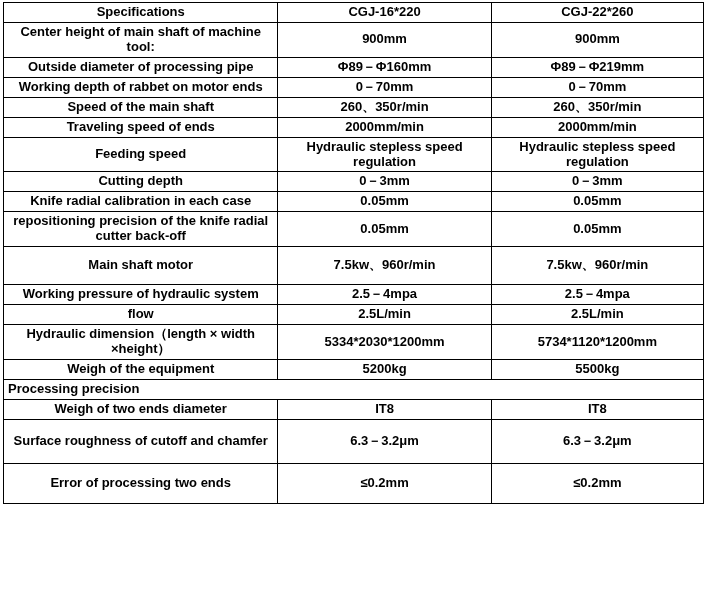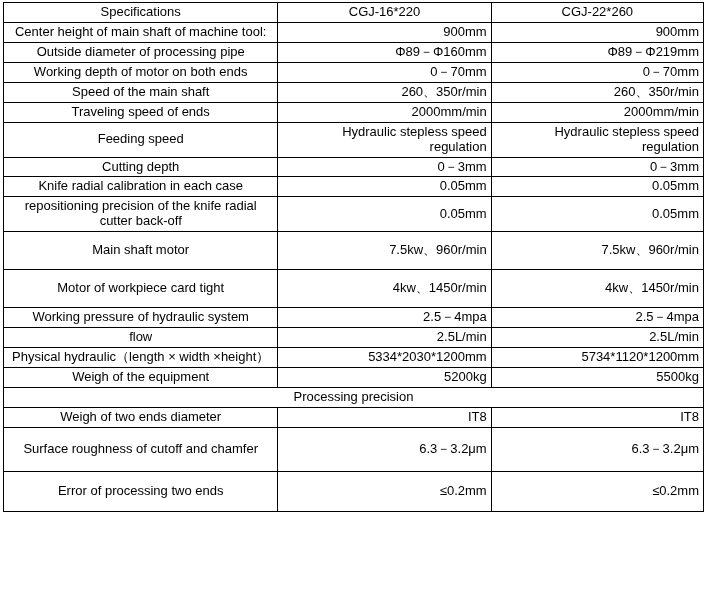--- a/index.html
+++ b/index.html
@@ -16,45 +16,46 @@
     height: 601px;
     box-sizing: border-box;
     background: #ffffff;
     position: relative;
   }
   table.spec {
     border-collapse: collapse;
     width: 701px;
     margin: 2px 0 4px 3px;
     table-layout: fixed;
+    font-weight: bold;
   }
   table.spec td {
     border: 1px solid #000000;
     padding: 2px 4px;
     font-size: 13px;
     line-height: 1.15;
     vertical-align: middle;
     background: #ffffff;
   }
   .col-label { width: 274px; }
   .col-a { width: 213px; }
   .col-b { width: 212px; }
 
   td.label {
     text-align: center;
     padding-left: 6px;
   }
   td.val {
-    text-align: right;
+    text-align: center;
   }
   td.header {
     text-align: center;
   }
   td.section {
-    text-align: center;
+    text-align: left;
     font-size: 13px;
   }
   .two-line {
     line-height: 1.3;
   }
 </style>
 </head>
 <body>
 
 <div class="sheet">
@@ -75,21 +76,21 @@
         <td class="label two-line">Center height of main shaft of machine tool:</td>
         <td class="val">900mm</td>
         <td class="val">900mm</td>
       </tr>
       <tr>
         <td class="label">Outside diameter of processing pipe</td>
         <td class="val">Φ89－Φ160mm</td>
         <td class="val">Φ89－Φ219mm</td>
       </tr>
       <tr>
-        <td class="label">Working depth of motor on both ends</td>
+        <td class="label">Working depth of rabbet on motor ends</td>
         <td class="val">0－70mm</td>
         <td class="val">0－70mm</td>
       </tr>
       <tr>
         <td class="label">Speed of the main shaft</td>
         <td class="val">260、350r/min</td>
         <td class="val">260、350r/min</td>
       </tr>
       <tr>
         <td class="label">Traveling speed of ends</td>
@@ -114,37 +115,32 @@
       <tr>
         <td class="label two-line">repositioning precision of the knife radial cutter back-off</td>
         <td class="val">0.05mm</td>
         <td class="val">0.05mm</td>
       </tr>
       <tr style="height:38px">
         <td class="label">Main shaft motor</td>
         <td class="val">7.5kw、960r/min</td>
         <td class="val">7.5kw、960r/min</td>
       </tr>
-      <tr style="height:38px">
-        <td class="label">Motor of workpiece card tight</td>
-        <td class="val">4kw、1450r/min</td>
-        <td class="val">4kw、1450r/min</td>
-      </tr>
       <tr>
         <td class="label">Working pressure of hydraulic system</td>
         <td class="val">2.5－4mpa</td>
         <td class="val">2.5－4mpa</td>
       </tr>
       <tr>
         <td class="label">flow</td>
         <td class="val">2.5L/min</td>
         <td class="val">2.5L/min</td>
       </tr>
       <tr>
-        <td class="label two-line">Physical hydraulic（length × width ×height）</td>
+        <td class="label two-line">Hydraulic dimension（length × width ×height）</td>
         <td class="val">5334*2030*1200mm</td>
         <td class="val">5734*1120*1200mm</td>
       </tr>
       <tr>
         <td class="label">Weigh of the equipment</td>
         <td class="val">5200kg</td>
         <td class="val">5500kg</td>
       </tr>
 
       <tr>

